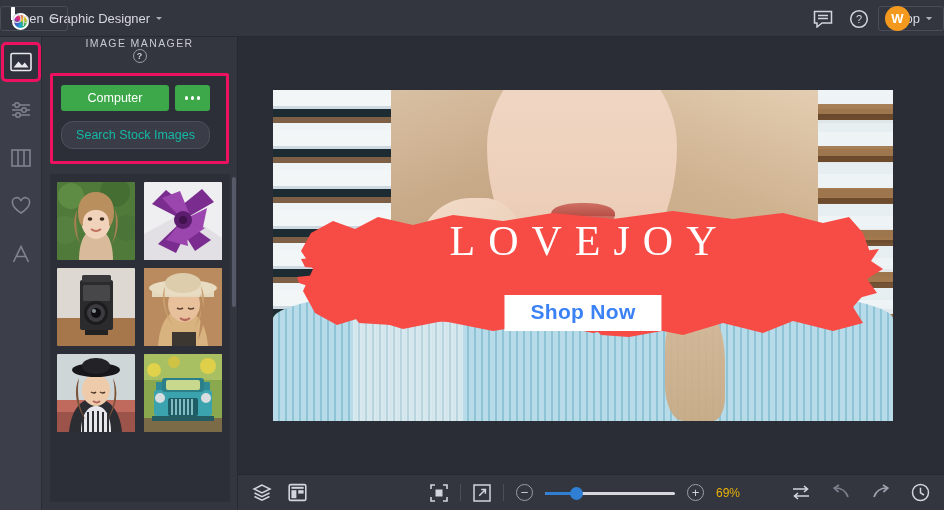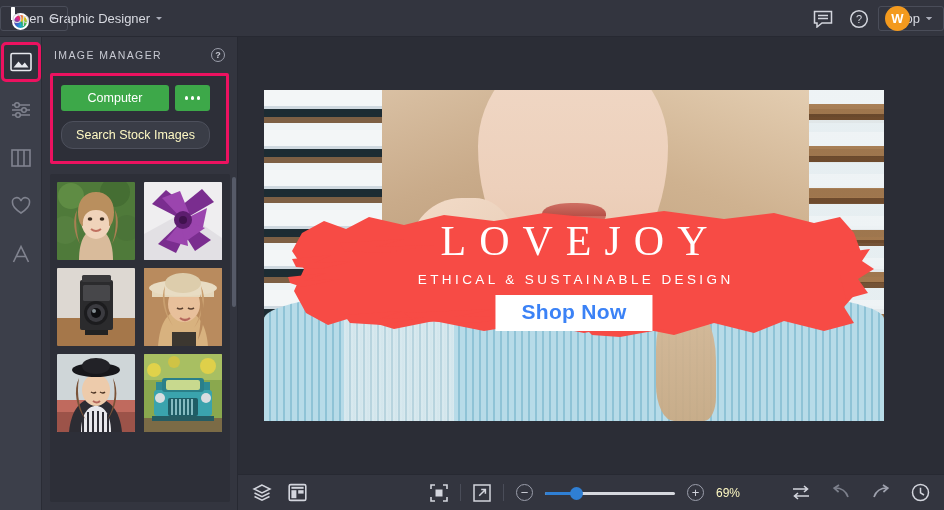--- a/index.html
+++ b/index.html
@@ -67,22 +67,23 @@
     cursor: pointer; border-radius: 2px;
   }
   .rail-item.active { outline: 3px solid #ec1260; background: #2f323c; }
 
   
   .panel {
     position: absolute; left: 42px; top: 37px; width: 196px; height: 473px;
     background: #33353f; border-right: 1px solid #272932;
   }
   .panel-head {
-    height: 36px; display: flex; align-items: center; justify-content: space-between;
+    height: 36px; display: flex; align-items: center; justify-content: flex-start;
     padding: 0 12px 0 12px;
+    flex-direction: column;
   }
   .panel-title { color: #c8cad3; font-size: 10.5px; letter-spacing: 1.4px; }
   .help-dot {
     width: 14px; height: 14px; border-radius: 50%; border: 1.5px solid #9b9eab;
     color: #c8cad3; font-size: 9px; font-weight: bold;
     display: flex; align-items: center; justify-content: center; cursor: pointer;
   }
 
   .source-box {
     margin: 0 8px; padding: 9px 16px 12px 8px;
@@ -93,21 +94,21 @@
     flex: 1; height: 26px; background: #3da849; color: #fff; font-size: 12.5px;
     border: none; border-radius: 3px; cursor: pointer; font-family: inherit;
   }
   .btn-dots {
     width: 35px; height: 26px; background: #3da849; border: none; border-radius: 3px;
     color: #fff; cursor: pointer; display: flex; align-items: center; justify-content: center; gap: 2.5px;
   }
   .dot { width: 3.5px; height: 3.5px; border-radius: 50%; background: #fff; }
   .btn-stock {
     margin-top: 10px; width: 100%; height: 28px; background: #3a3d47;
-    color: #fef9c3; font-size: 12.5px; border: 1px solid #4d505c;
+    color: #14b8a6; font-size: 12.5px; border: 1px solid #4d505c;
     border-radius: 12px; cursor: pointer; font-family: inherit;
   }
 
   .thumb-area {
     position: absolute; left: 8px; top: 137px; width: 180px; height: 328px;
     background: #2d2f38; border-radius: 2px; padding: 8px 7px;
     overflow: hidden;
   }
   .thumb-grid { display: grid; grid-template-columns: 1fr 1fr; gap: 8px; }
   .thumb {
@@ -118,21 +119,21 @@
     position: absolute; right: 1px; top: 140px; width: 4px; height: 130px;
     background: #565a68; border-radius: 2px; cursor: pointer;
   }
 
   
   .canvas-area {
     position: absolute; left: 238px; top: 37px; width: 706px; height: 437px;
     background: #2b2d36;
   }
   .banner {
-    position: absolute; left: 26px; top: 53px; width: 620px; height: 331px;
+    position: absolute; left: 35px; top: 53px; width: 620px; height: 331px;
     overflow: hidden; background: #cfd9de;
   }
 
   
   .photo-bg { position: absolute; inset: 0; }
   .blinds {
     position: absolute; inset: 0;
     background:
       repeating-linear-gradient(180deg,
         #f3f6f7 0px, #f3f6f7 16px,
@@ -251,21 +252,21 @@
     background: #d6d8de; border-radius: 2px;
   }
   .slider-fill {
     position: absolute; top: 7px; left: 0; width: 24%; height: 3px;
     background: #2f7fd4; border-radius: 2px;
   }
   .slider-knob {
     position: absolute; top: 2px; left: 24%; margin-left: -6px;
     width: 13px; height: 13px; border-radius: 50%; background: #2f7fd4;
   }
-  .zoom-val { color: #fef9c3; font-size: 12px; min-width: 36px; }
+  .zoom-val { color: #eab308; font-size: 12px; min-width: 36px; }
   .bb-right {
     position: absolute; right: 14px; display: flex; align-items: center; gap: 20px;
   }
   .ico { display: block; }
 </style>
 </head>
 <body>
 
 <div id="app">
 
@@ -508,21 +509,20 @@
           <path d="M56,40 L120,36 L92,44 L150,42 L100,50 L60,48 Z" fill="#f74b45"></path>
           <path d="M120,110 L210,106 L170,114 L250,112 L190,120 L130,118 Z" fill="#f74b45"></path>
           <path d="M556,50 L586,46 L578,58 L590,66 L574,76 L584,90 L562,96 L556,72 Z" fill="#f74b45"></path>
           <path d="M60,112 L118,108 L96,116 L140,114 L98,122 L66,120 Z" fill="#f74b45"></path>
           <path d="M300,124 L360,120 L330,128 L380,126 L336,134 L308,132 Z" fill="#f74b45"></path>
         </svg>
       </div>
 
       <div class="brand-text">
         <div class="brand-main">LOVEJOY</div>
-        <div class="brand-sub">ETHICAL &amp; SUSTAINABLE DESIGN</div>
       </div>
       <div class="shop-btn">Shop Now</div>
     </div>
   </div>
 
   <div class="bottombar">
     <div class="bb-left">
       <div class="icon-btn">
         <svg width="20" height="19" viewBox="0 0 20 19" class="ico">
           <path d="M10 2L2 6l8 4 8-4z" fill="none" stroke="#d3d5dd" stroke-width="1.5"></path>

